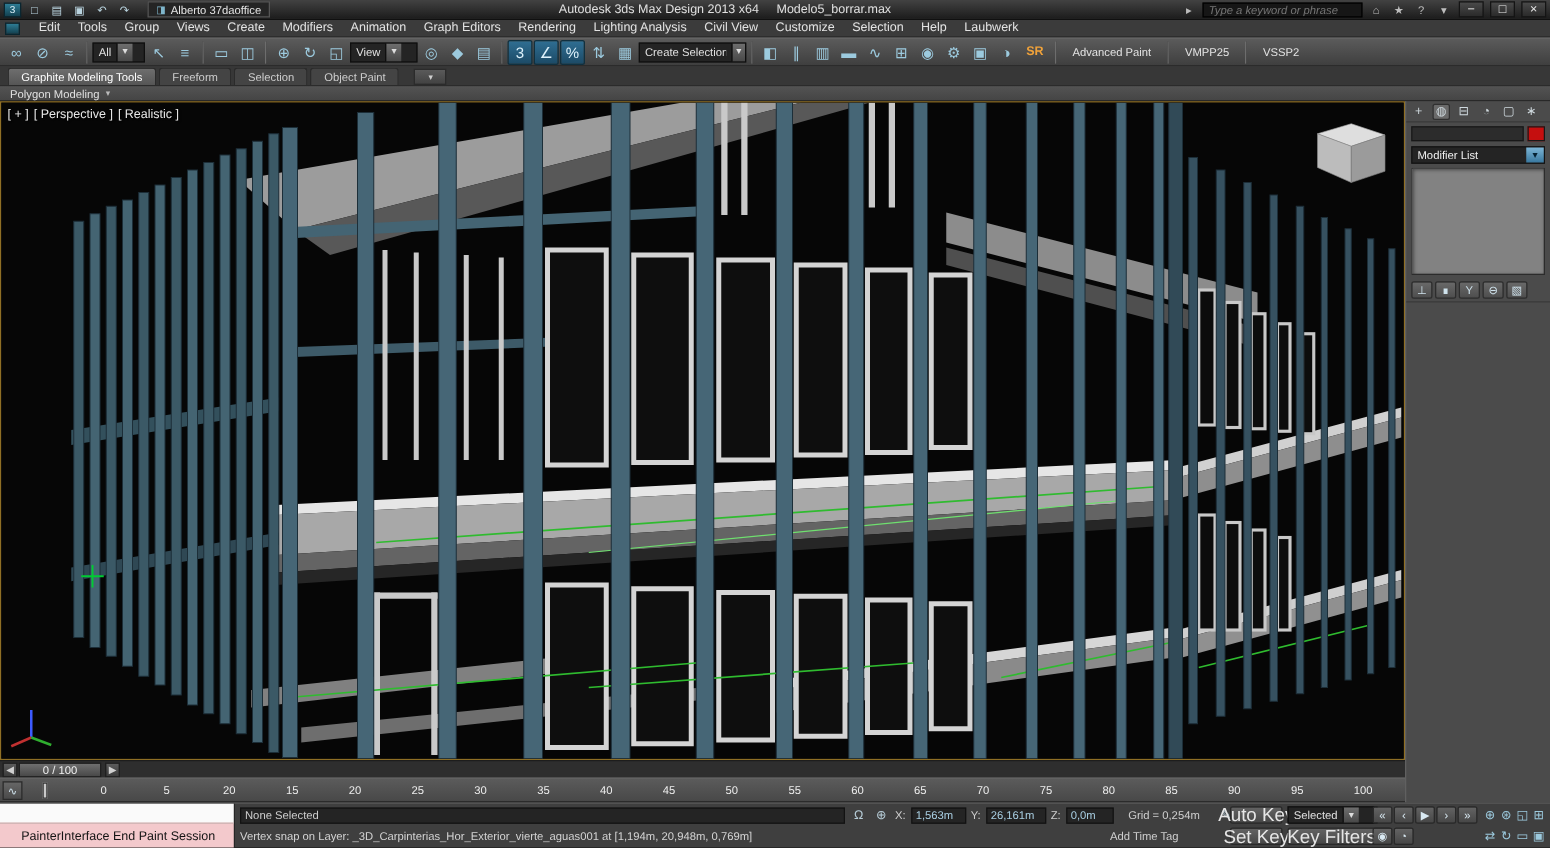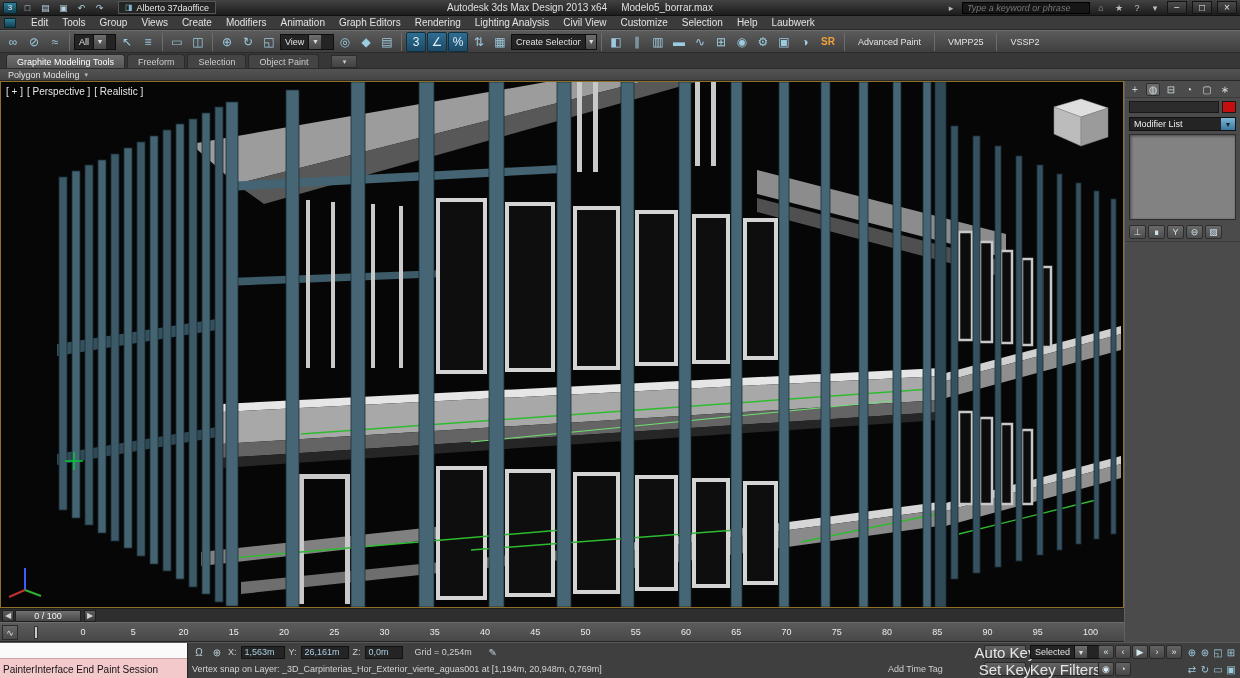--- a/index.html
+++ b/index.html
@@ -88,21 +88,21 @@
     border:1px solid #2a2a2a;color:#cfe2ec;font-size:9px;display:flex;align-items:center;justify-content:center}
   #frame-marker{position:absolute;left:34px;top:3px;width:4px;height:13px;background:#c9c9c9;border:1px solid #333}
   #ruler-ticks{position:absolute;left:78px;right:26px;top:4px;display:flex;justify-content:space-between;
     font-size:9px;color:#ececec}
   .tick{min-width:10px;text-align:center}
 
   
   #statusbar{position:absolute;left:0;top:642px;width:1240px;height:36px;background:#3f3f3f;border-top:1px solid #595959;font-size:9px}
   #listener{position:absolute;left:0;top:0;width:188px;height:36px;border-right:1px solid #262626}
   #listener-macro{height:16px;background:#fafafa;border-bottom:1px solid #c9a6a6}
-  #listener-script{height:20px;background:#f3c9cc;color:#141414;display:flex;align-items:center;padding-left:3px;font-size:10px;white-space:nowrap;overflow:hidden}
+  #listener-script{height:20px;background:#f3c9cc;color:#141414;display:flex;align-items:center;padding-left:17px;font-size:10px;white-space:nowrap;overflow:hidden}
   .srow{position:absolute;height:14px;display:flex;align-items:center;gap:4px}
   .field{background:#242424;border:1px solid #121212;color:#a9cfe3;height:13px;display:flex;align-items:center;padding:0 3px;overflow:hidden;white-space:nowrap}
   .slabel{color:#cfcfcf}
   .kbtn{background:linear-gradient(#636363,#474747);border:1px solid #292929;border-radius:2px;color:#e6e6e6;
     font-size:15px;display:flex;align-items:center;justify-content:center;height:14px;padding:0 20px;white-space:nowrap}
   .pbtn{width:16px;height:14px;background:linear-gradient(#636363,#474747);border:1px solid #292929;border-radius:2px;
     color:#d9e9f2;font-size:9px;display:flex;align-items:center;justify-content:center}
   .navbtn{width:12px;height:14px;display:flex;align-items:center;justify-content:center;color:#9ccade;font-size:10px}
   #prompt-line{color:#d4d4d4;white-space:nowrap;overflow:hidden;max-width:655px}
   .mini-ico{width:14px;height:13px;display:flex;align-items:center;justify-content:center;color:#b7cdd8;font-size:10px}
@@ -453,20 +453,21 @@
     </div>
 </div>
 
 <div id="statusbar">
   <div id="listener">
     <div id="listener-macro"></div>
     <div id="listener-script">PainterInterface End Paint Session</div>
   </div>
 
   <div class="srow" style="left:192px;top:2px">
+    <div class="field" style="width:484px;color:#cfcfcf">None Selected</div>
     <span class="mini-ico">Ω</span>
     <span class="mini-ico">⊕</span>
     <span class="slabel">X:</span>
     <div class="field" style="width:44px">1,563m</div>
     <span class="slabel">Y:</span>
     <div class="field" style="width:48px">26,161m</div>
     <span class="slabel">Z:</span>
     <div class="field" style="width:38px">0,0m</div>
     <span class="slabel" style="margin-left:8px">Grid = 0,254m</span>
     <span class="mini-ico" style="margin-left:10px">✎</span>

